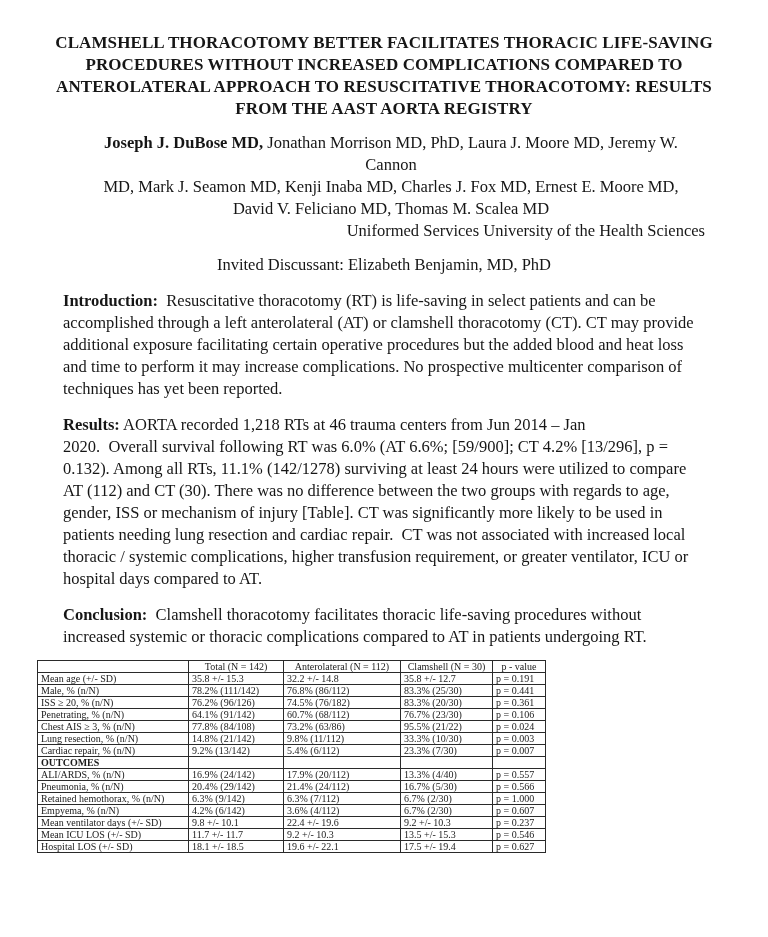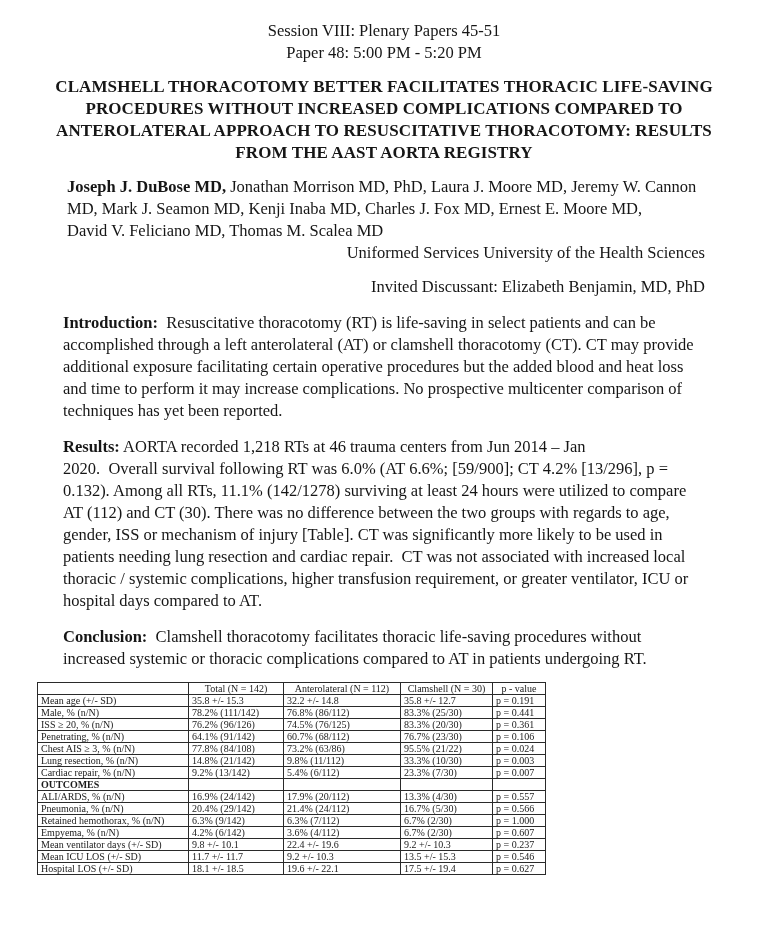--- a/index.html
+++ b/index.html
@@ -25,29 +25,30 @@
   .session-block { margin-bottom: 12px; }
   .title {
     font-size: 17px;
     font-weight: bold;
     line-height: 22px;
     text-align: center;
     margin: 12px -18px 12px -18px;
     letter-spacing: 0.1px;
   }
   .authors {
-    margin: 0 0 0 4px;
+    text-align: center;
+    margin: 0 0 0 14px;
     white-space: pre-wrap;
   }
   .affiliation {
     text-align: right;
     margin: 0 0 12px 0;
   }
   .discussant {
-    text-align: right;
+    text-align: center;
     margin: 0 0 4px 0;
   }
   .para {
     margin: 14px 0 0 0;
     white-space: pre-wrap;
     font-family: Liberation Serif, serif;
   }
   .sec-label { font-weight: bold; }
   table.outcomes {
     border-collapse: collapse;
@@ -74,24 +75,20 @@
   col.c1 { width: 95px; }
   col.c2 { width: 117px; }
   col.c3 { width: 92px; }
   col.c4 { width: 53px; }
 </style>
 </head>
 <body>
 
 <div class="page">
 
-  <div class="session-block center">
-    <div>Session VIII: Plenary Papers 45-51</div>
-    <div>Paper 48: 5:00 PM - 5:20 PM</div>
-  </div>
 
   <div class="title">CLAMSHELL THORACOTOMY BETTER FACILITATES THORACIC LIFE-SAVING PROCEDURES WITHOUT INCREASED COMPLICATIONS COMPARED TO ANTEROLATERAL APPROACH TO RESUSCITATIVE THORACOTOMY: RESULTS FROM THE AAST AORTA REGISTRY</div>
 
   <p class="authors"><strong>Joseph J. DuBose MD,</strong><span> Jonathan Morrison MD, PhD, Laura J. Moore MD, Jeremy W. Cannon
 MD, Mark J. Seamon MD, Kenji Inaba MD, Charles J. Fox MD, Ernest E. Moore MD,
 David V. Feliciano MD, Thomas M. Scalea MD</span></p>
 
   <div class="affiliation">Uniformed Services University of the Health Sciences</div>
 
   <div class="discussant">Invited Discussant: Elizabeth Benjamin, MD, PhD</div>
@@ -130,21 +127,21 @@
         <tr>
           <td>Male, % (n/N)</td>
           <td>78.2% (111/142)</td>
           <td>76.8% (86/112)</td>
           <td>83.3% (25/30)</td>
           <td>p = 0.441</td>
         </tr>
         <tr>
           <td>ISS ≥ 20, % (n/N)</td>
           <td>76.2% (96/126)</td>
-          <td>74.5% (76/125)</td>
+          <td>74.5% (76/182)</td>
           <td>83.3% (20/30)</td>
           <td>p = 0.361</td>
         </tr>
         <tr>
           <td>Penetrating, % (n/N)</td>
           <td>64.1% (91/142)</td>
           <td>60.7% (68/112)</td>
           <td>76.7% (23/30)</td>
           <td>p = 0.106</td>
         </tr>
@@ -173,21 +170,21 @@
           <td class="section">OUTCOMES</td>
           <td></td>
           <td></td>
           <td></td>
           <td></td>
         </tr>
         <tr>
           <td>ALI/ARDS, % (n/N)</td>
           <td>16.9% (24/142)</td>
           <td>17.9% (20/112)</td>
-          <td>13.3% (4/30)</td>
+          <td>13.3% (4/40)</td>
           <td>p = 0.557</td>
         </tr>
         <tr>
           <td>Pneumonia, % (n/N)</td>
           <td>20.4% (29/142)</td>
           <td>21.4% (24/112)</td>
           <td>16.7% (5/30)</td>
           <td>p = 0.566</td>
         </tr>
         <tr>

